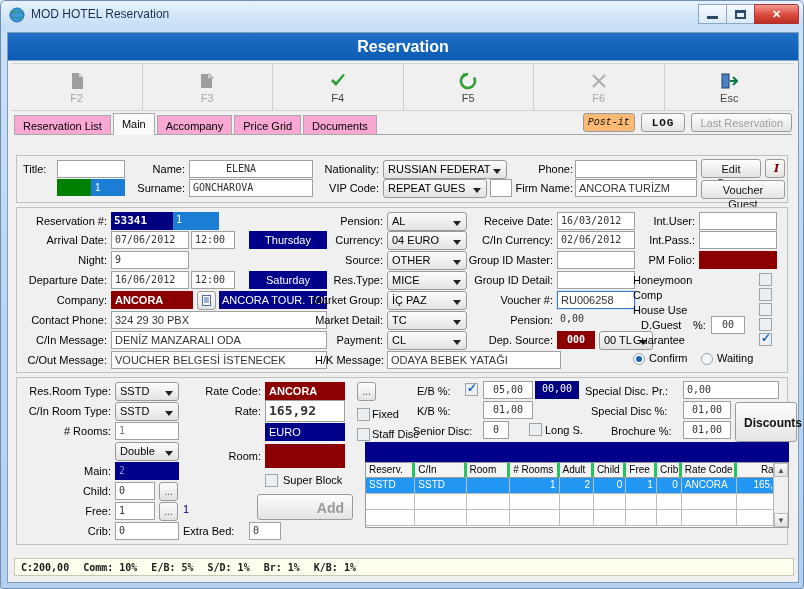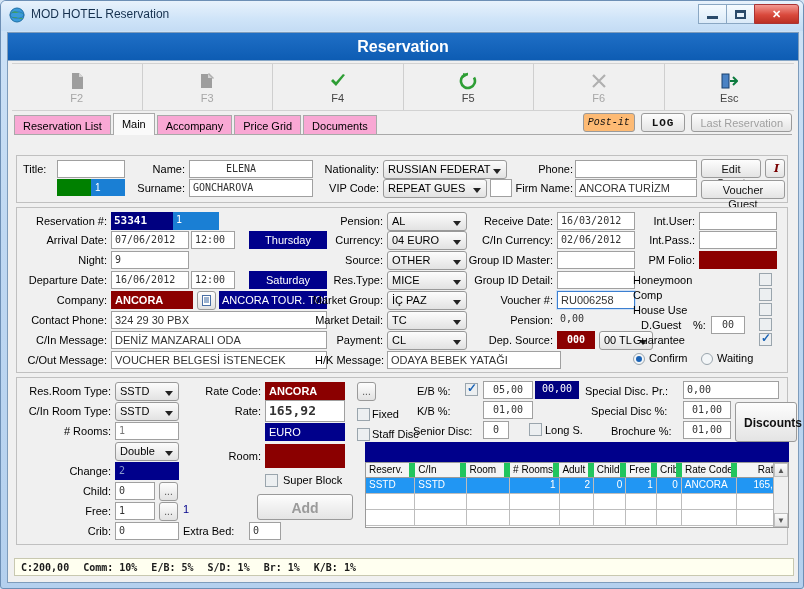--- a/index.html
+++ b/index.html
@@ -220,21 +220,21 @@
     display:flex; align-items:center; justify-content:center;
   }
 
   .abs { position: absolute; }
 
   
   .grid { position:absolute; border:1px solid #9a9a9a; background:#fff; overflow:hidden;}
   .grid-head { display:flex; height:15px; background:#f4f4f4; border-bottom:1px solid #9a9a9a;}
   .grid-head div {
     font-size:10px; color:#000; padding:1px 3px;
-    border-right:6px solid #22c55e; overflow:hidden; white-space:nowrap;
+    border-right:3px solid #22c55e; overflow:hidden; white-space:nowrap;
   }
   .grid-row { display:flex; height:16px; border-bottom:1px solid #bdbdbd;}
   .grid-row div { font-size:10px; padding:1px 3px; border-right:1px solid #bdbdbd; overflow:hidden; white-space:nowrap;}
   .grid-row.sel { background:#2196f3; }
   .grid-row.sel div { color:#fff; }
   .vscroll {
     position:absolute; right:0; top:0; width:15px; bottom:0;
     background:#f0f0f0; border-left:1px solid #b5b5b5;
   }
   .vscroll .arw {
@@ -503,21 +503,21 @@
       <div class="combo abs" style="left:98px; top:4px; width:64px;">SSTD</div>
 
       <span class="lbl abs" style="left:4px; top:27px; width:90px;">C/In Room Type:</span>
       <div class="combo abs" style="left:98px; top:24px; width:64px;">SSTD</div>
 
       <span class="lbl abs" style="left:34px; top:47px; width:60px;"># Rooms:</span>
       <div class="inp readonly abs" style="left:98px; top:44px; width:64px;">1</div>
 
       <div class="combo abs" style="left:98px; top:64px; width:64px;">Double</div>
 
-      <span class="lbl abs" style="left:44px; top:87px; width:50px;">Change:</span>
+      <span class="lbl abs" style="left:44px; top:87px; width:50px;">Main:</span>
       <div class="inp abs" style="left:98px; top:84px; width:64px; background:#00008b; color:#8899cc; border-color:#00008b;">2</div>
 
       <span class="lbl abs" style="left:44px; top:107px; width:50px;">Child:</span>
       <div class="inp abs" style="left:98px; top:104px; width:40px;">0</div>
       <div class="dotbtn abs" style="left:142px; top:104px;">...</div>
 
       <span class="lbl abs" style="left:44px; top:127px; width:50px;">Free:</span>
       <div class="inp abs" style="left:98px; top:124px; width:40px;">1</div>
       <div class="dotbtn abs" style="left:142px; top:124px;">...</div>
       <span class="abs" style="left:166px; top:125px; font-size:11px; color:#00008b;">1</span>
@@ -533,21 +533,21 @@
       <span class="lbl abs" style="left:198px; top:27px; width:46px;">Rate:</span>
       <div class="inp abs" style="left:248px; top:22px; width:80px; height:22px; font-weight:bold; font-size:13px; line-height:18px;">165,92</div>
       <div class="abs" style="left:248px; top:45px; width:80px; height:18px; background:#00008b; color:#fff; font-size:11px; padding-left:4px; line-height:18px;">EURO</div>
 
       <span class="lbl abs" style="left:192px; top:72px; width:52px;">Room:</span>
       <div class="inp maroon abs" style="left:248px; top:66px; width:80px; height:24px;"></div>
 
       <span class="cbx abs" style="left:248px; top:96px;"></span>
       <span class="lbl abs" style="left:266px; top:96px;">Super Block</span>
 
-      <div class="btn abs" style="left:240px; top:116px; width:96px; height:26px; text-align:center; line-height:22px; font-size:14px; font-weight:bold; color:#9a9a9a;">Add</div>
+      <div class="btn abs" style="left:240px; top:116px; width:96px; height:26px; text-align:right; line-height:22px; font-size:14px; font-weight:bold; color:#9a9a9a;">Add</div>
 
       <div class="dotbtn abs" style="left:340px; top:4px;">...</div>
       <span class="cbx abs" style="left:340px; top:30px;"></span>
       <span class="lbl abs" style="left:355px; top:30px;">Fixed</span>
       <span class="cbx abs" style="left:340px; top:50px;"></span>
       <span class="lbl abs" style="left:355px; top:50px;">Staff Disc</span>
 
       <span class="lbl abs" style="left:400px; top:7px;">E/B %:</span>
       <span class="cbx checked abs" style="left:448px; top:5px;"></span>
       <div class="inp abs" style="left:466px; top:3px; width:50px; text-align:center;">05,00</div>

